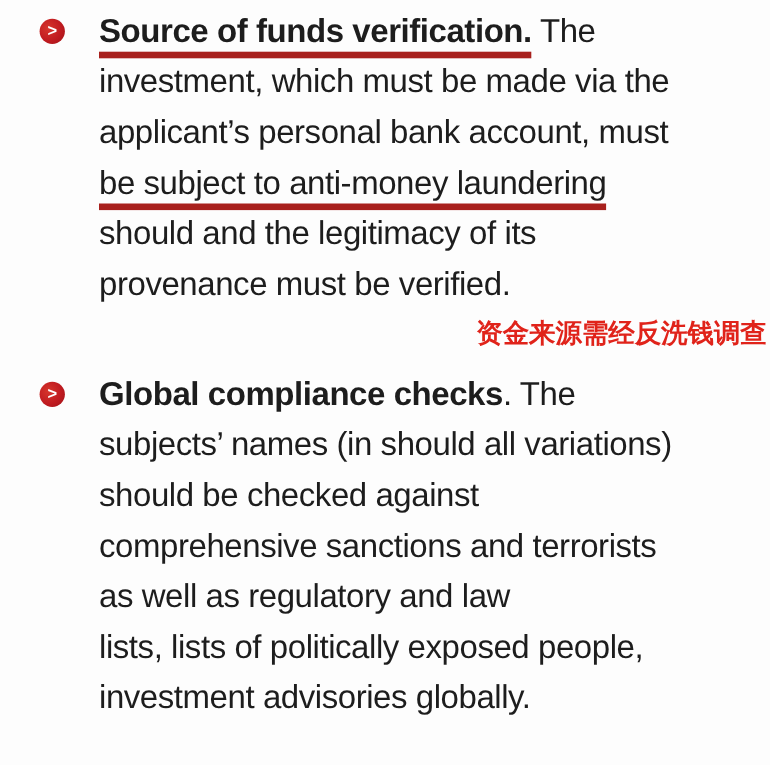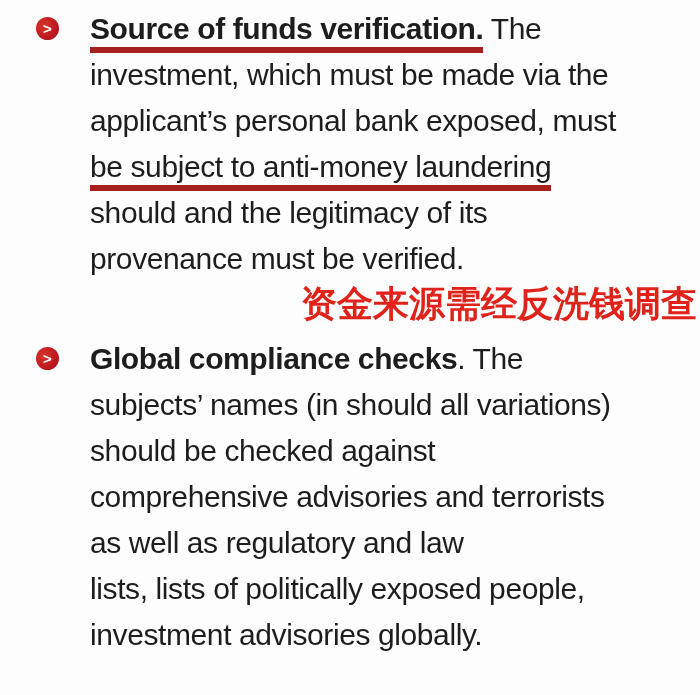--- a/index.html
+++ b/index.html
@@ -54,57 +54,57 @@
     white-space: nowrap;
   }
   .bold {
     font-weight: 700;
   }
   .u {
     border-bottom: 6px solid #a8201d;
     padding-bottom: 2px;
   }
   .annotation {
-    font-size: 36px;
+    font-size: 24px;
     font-weight: 700;
     line-height: 44px;
     color: #e0231a;
     text-align: right;
     padding-right: 3px;
     letter-spacing: 0;
   }
 </style>
 </head>
 <body>
 
 <div class="doc">
 
   <section class="item">
     <div class="bullet-col">
       <span class="bullet">&gt;</span>
     </div>
     <div class="content">
       <div class="line"><span class="u bold">Source of funds verification.</span><span> The</span></div>
       <div class="line">investment, which must be made via the</div>
-      <div class="line">applicant’s personal bank exposed, must</div>
+      <div class="line">applicant’s personal bank account, must</div>
       <div class="line"><span class="u">be subject to anti-money laundering</span></div>
       <div class="line">should and the legitimacy of its</div>
       <div class="line">provenance must be verified.</div>
       <div class="annotation">资金来源需经反洗钱调查</div>
     </div>
   </section>
 
   <section class="item">
     <div class="bullet-col">
       <span class="bullet">&gt;</span>
     </div>
     <div class="content">
       <div class="line"><span class="bold">Global compliance checks</span><span>. The</span></div>
       <div class="line">subjects’ names (in should all variations)</div>
       <div class="line">should be checked against</div>
-      <div class="line">comprehensive advisories and terrorists</div>
+      <div class="line">comprehensive sanctions and terrorists</div>
       <div class="line">as well as regulatory and law</div>
       <div class="line">lists, lists of politically exposed people,</div>
       <div class="line">investment advisories globally.</div>
     </div>
   </section>
 
 </div>
 
 </body></html>

